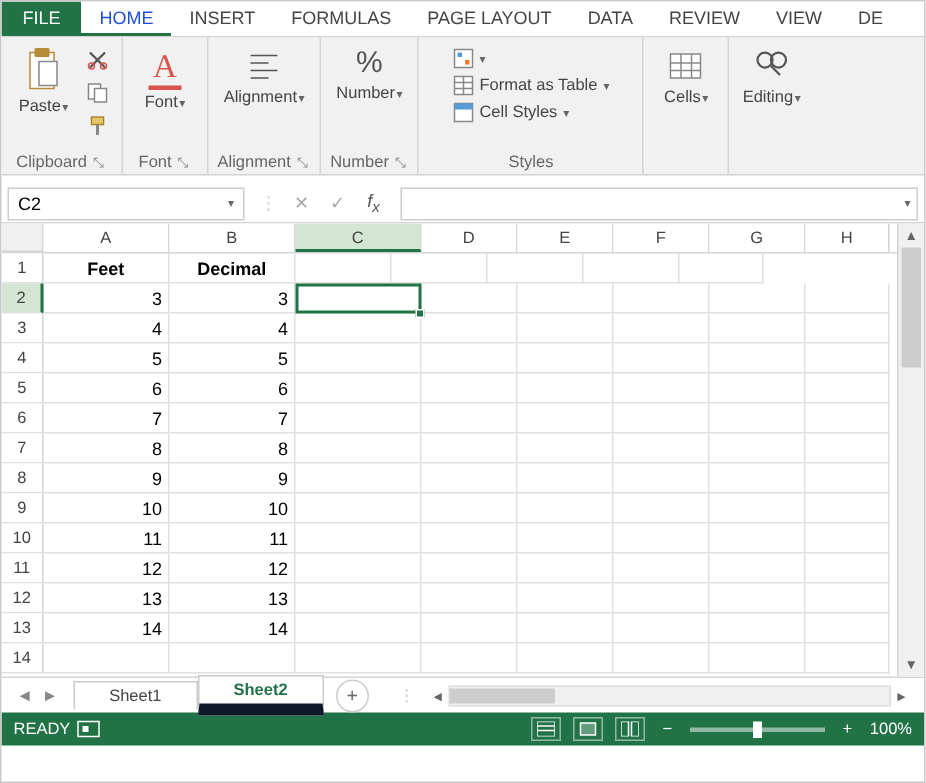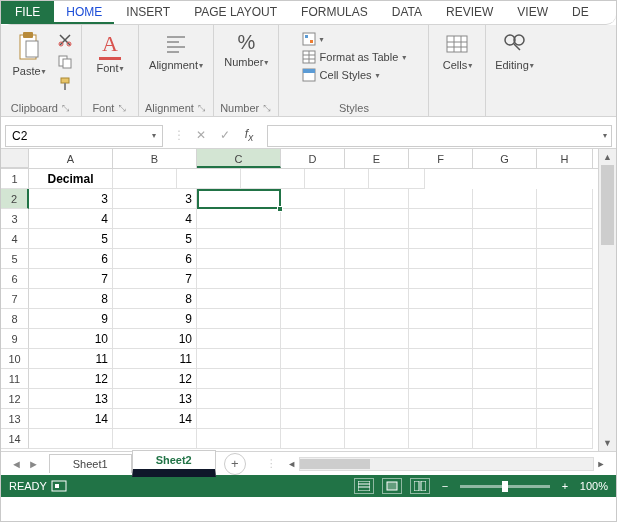--- a/index.html
+++ b/index.html
@@ -1,19 +1,19 @@
 <!DOCTYPE html>
 <html><head>
 <meta charset="utf-8">
 <style>
 * { box-sizing: border-box; margin: 0; padding: 0; font-family: "Segoe UI", Arial, sans-serif; }
 body { width: 617px; height: 522px; overflow: hidden; background: #fff; border: 1px solid #c9c9c9; position: relative; }
 
 
-.tabs { height: 24px; background: #fff; display: flex; align-items: stretch; font-size: 12px; border-bottom: 1px solid #d4d4d4; border-radius: 10px; }
+.tabs { height: 24px; background: #fff; display: flex; align-items: stretch; font-size: 12px; border-bottom: 1px solid #d4d4d4; }
 .tab { padding: 4px 12px 0 12px; color: #444; cursor: pointer; }
 .tab.file { background: #217346; color: #fff; padding: 4px 14px; }
 .tab.active { color: #1d4ed8; border-bottom: 2px solid #217346; padding-bottom: 2px; }
 
 
 .ribbon { height: 92px; background: #f1f1f1; border-bottom: 1px solid #d4d4d4; display: flex; font-size: 11px; }
 .group { border-right: 1px solid #d4d4d4; padding: 4px 6px 2px 6px; display: flex; flex-direction: column; justify-content: space-between; align-items: center; }
 .group-label { color: #666; font-size: 11px; margin-top: 2px; display: flex; align-items: center; gap: 2px; }
 .group-body { display: flex; align-items: flex-start; gap: 4px; }
 .btn-big { width: 44px; display: flex; flex-direction: column; align-items: center; gap: 2px; padding: 2px; cursor: pointer; }
@@ -77,22 +77,22 @@
 .cA { width: 84px; } .cB { width: 84px; } .cC { width: 84px; }
 .cD { width: 64px; } .cE { width: 64px; } .cF { width: 64px; } .cG { width: 64px; } .cH { width: 56px; }
 </style>
 </head>
 <body>
 
 <div class="tabs">
   <div class="tab file">FILE</div>
   <div class="tab active">HOME</div>
   <div class="tab">INSERT</div>
+  <div class="tab">FORMULAS</div>
   <div class="tab">PAGE LAYOUT</div>
-  <div class="tab">FORMULAS</div>
   <div class="tab">DATA</div>
   <div class="tab">REVIEW</div>
   <div class="tab">VIEW</div>
   <div class="tab">DE</div>
 </div>
 
 <div class="ribbon">
   <div class="group">
     <div class="group-body">
       <div class="btn-big">
@@ -274,20 +274,21 @@
       <div class="ch cC sel">C</div>
       <div class="ch cD">D</div>
       <div class="ch cE">E</div>
       <div class="ch cF">F</div>
       <div class="ch cG">G</div>
       <div class="ch cH">H</div>
     </div>
 
     <div class="row">
       <div class="rh">1</div>
+      <div class="cell hdr cA">Feet</div>
       <div class="cell hdr cC">Decimal Foot</div>
       <div class="cell cD"></div>
       <div class="cell cE"></div>
       <div class="cell cF"></div>
       <div class="cell cG"></div>
       <div class="cell cH"></div>
     </div>
     <div id="data-rows">
         <div class="row">
           <div class="rh sel">2</div>

